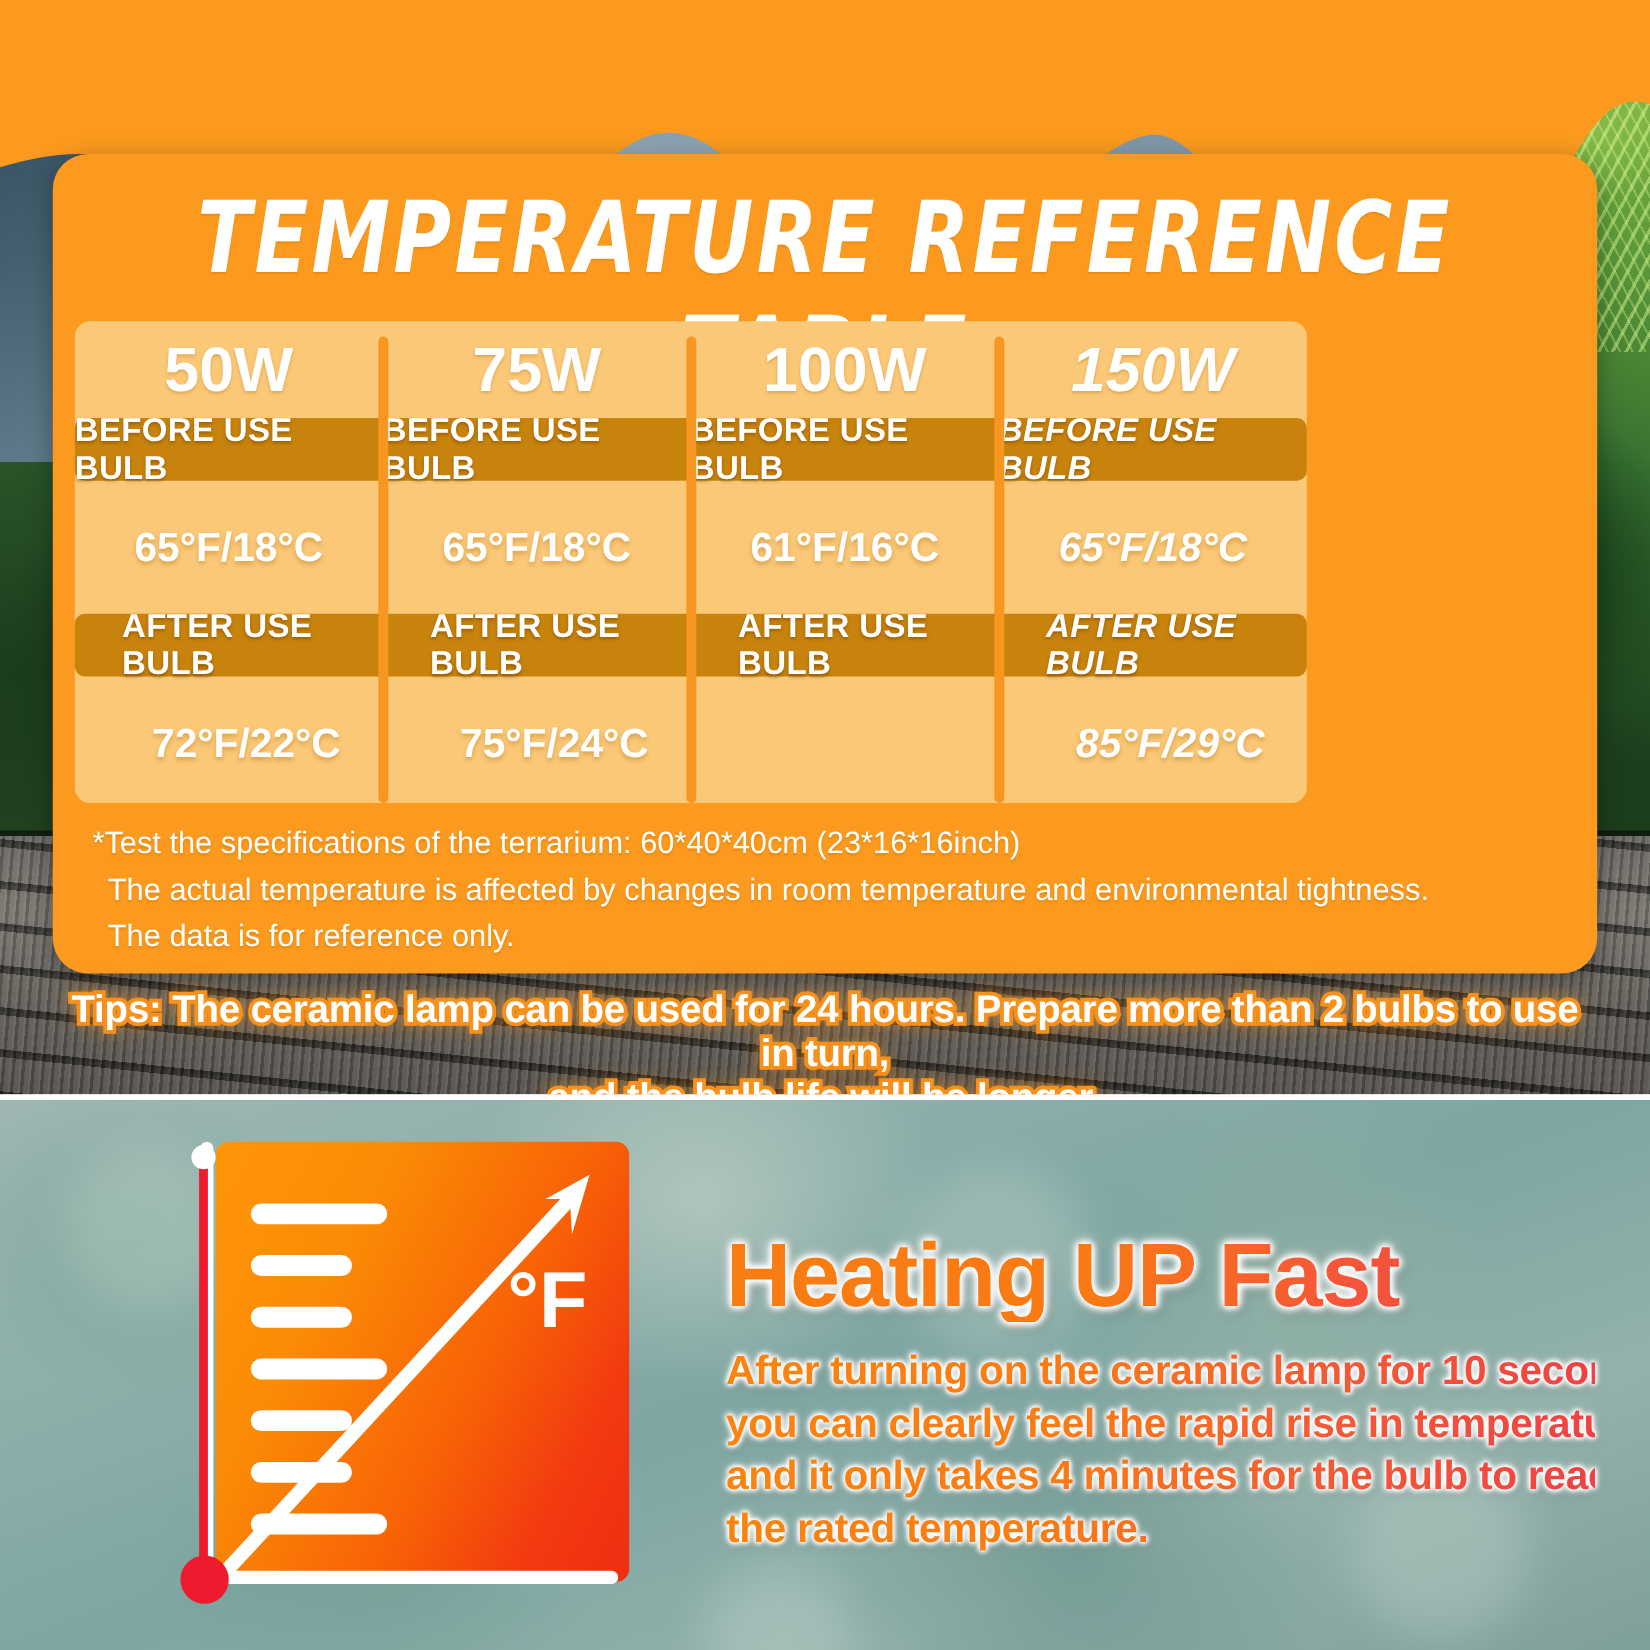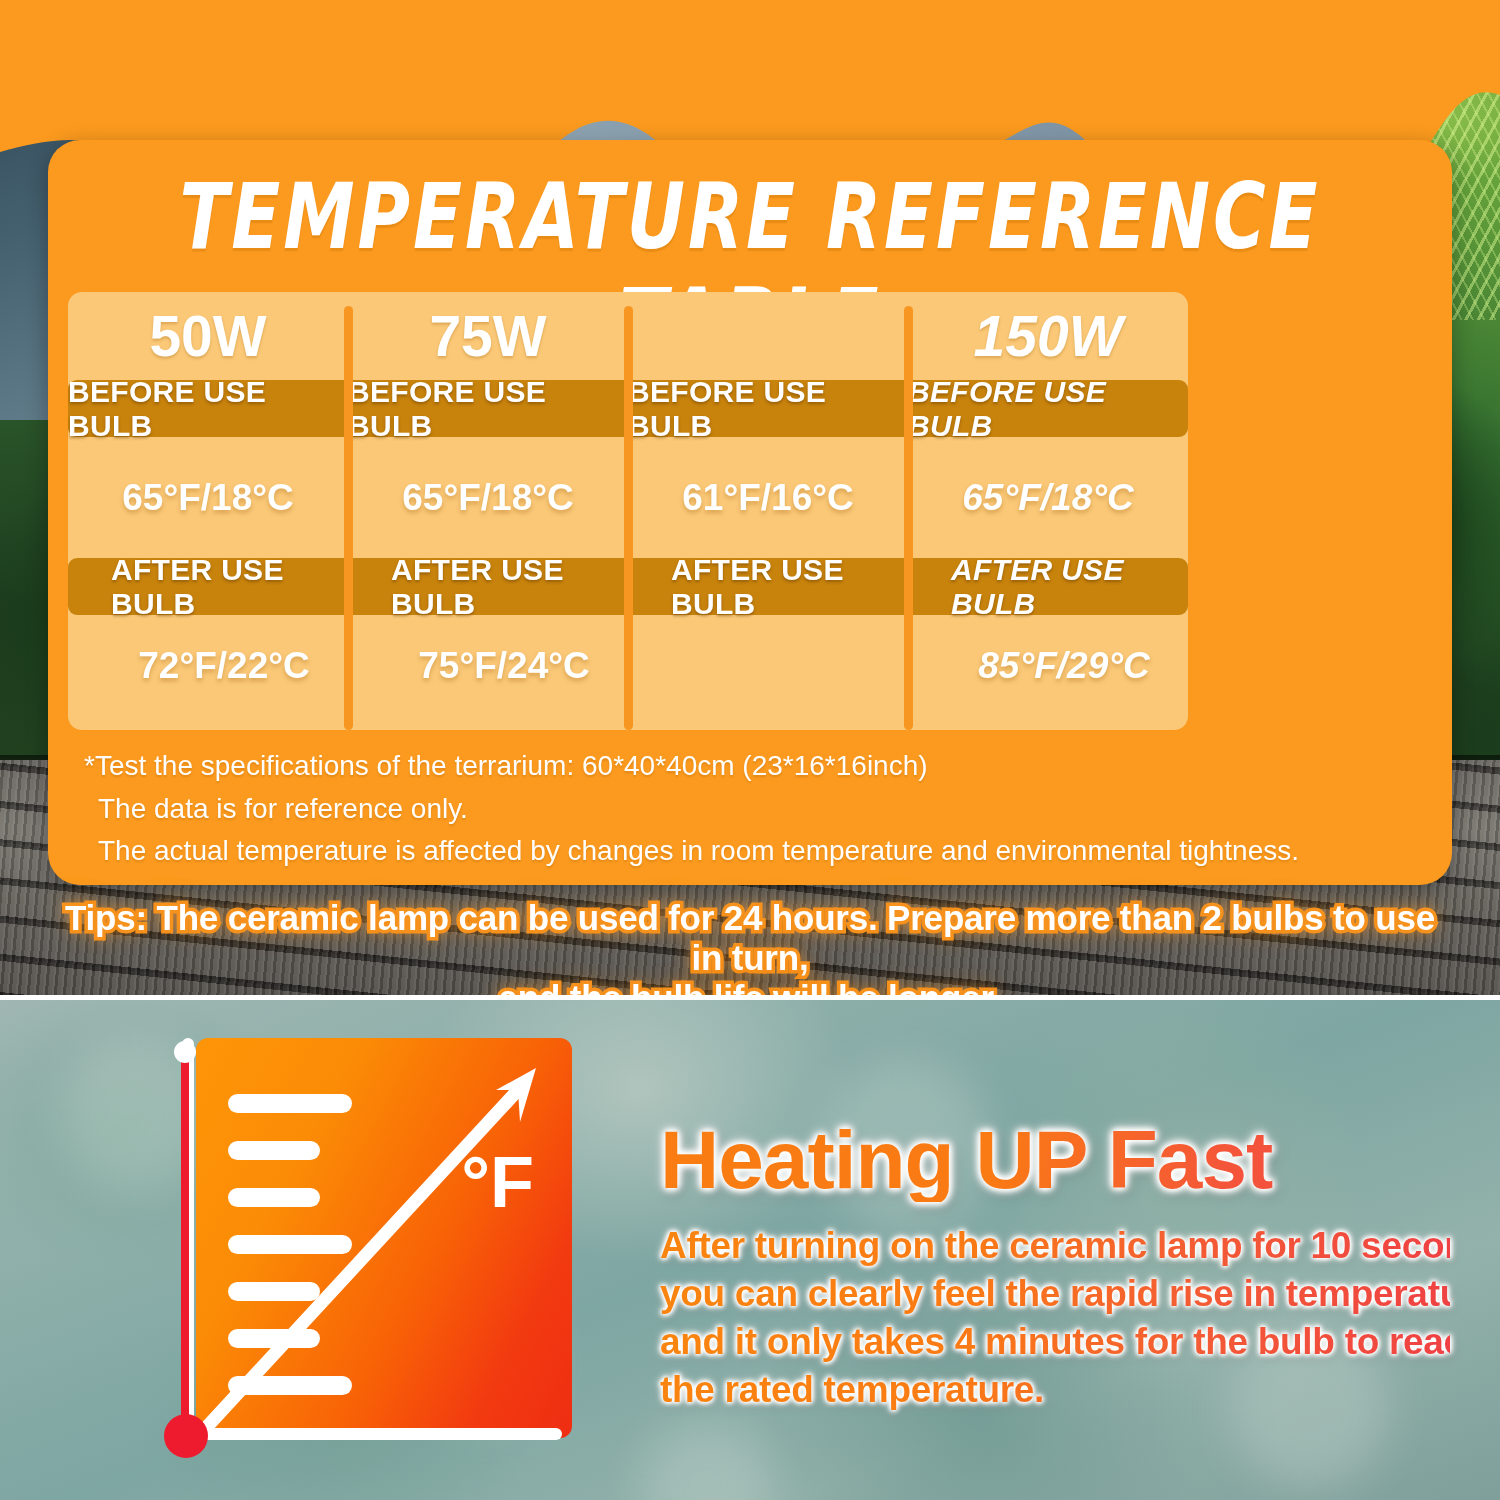--- a/index.html
+++ b/index.html
@@ -116,21 +116,21 @@
   .col:nth-child(1) .cell-band { border-radius:9px 0 0 9px; }
   .col:nth-child(4) .cell-band { border-radius:0 9px 9px 0; }
 
   .cell-temp {
     position:absolute; left:0; width:100%; height:121px;
     display:flex; align-items:center; justify-content:center;
     color:#ffffff; font-weight:bold; font-size:37px;
     text-shadow:0 3px 4px rgba(160,95,10,.35);
   }
   .cell-temp.t1 { top:145px; }
-  .cell-temp.t2 { top:313px;padding-left:32px; }
+  .cell-temp.t2 { top:323px;padding-left:32px; }
 
   .vdiv {
     position:absolute; top:14px; width:9px; height:424px;
     background:#f79620; border-radius:6px;
   }
   .vdiv.d1 { left:calc(25% - 4px); }
   .vdiv.d2 { left:calc(50% - 4px); }
   .vdiv.d3 { left:calc(75% - 4px); }
 
   
@@ -276,42 +276,43 @@
 
         <div class="col">
           <div class="cell-watt">75W</div>
           <div class="cell-band before">BEFORE USE BULB</div>
           <div class="cell-temp t1">65°F/18°C</div>
           <div class="cell-band after">AFTER USE BULB</div>
           <div class="cell-temp t2">75°F/24°C</div>
         </div>
 
         <div class="col">
+          <div class="cell-watt">100W</div>
           <div class="cell-band before">BEFORE USE BULB</div>
           <div class="cell-temp t1">61°F/16°C</div>
           <div class="cell-band after">AFTER USE BULB</div>
         </div>
 
         <div class="col">
           <div class="cell-watt">150W</div>
           <div class="cell-band before">BEFORE USE BULB</div>
           <div class="cell-temp t1">65°F/18°C</div>
           <div class="cell-band after">AFTER USE BULB</div>
           <div class="cell-temp t2">85°F/29°C</div>
         </div>
 
         <div class="vdiv d1"></div>
         <div class="vdiv d2"></div>
         <div class="vdiv d3"></div>
       </div>
 
       <div id="footnotes">
         <div>*Test the specifications of the terrarium: 60*40*40cm (23*16*16inch)</div>
+        <div>The actual temperature is affected by changes in room temperature and environmental tightness.</div>
         <div>The data is for reference only.</div>
-        <div>The actual temperature is affected by changes in room temperature and environmental tightness.</div>
       </div>
     </div>
 
     <div id="tips">
       <div>Tips: The ceramic lamp can be used for 24 hours. Prepare more than 2 bulbs to use in turn,</div>
       <div>and the bulb life will be longer.</div>
     </div>
   </div>
 
   <div id="section-divider"></div>

